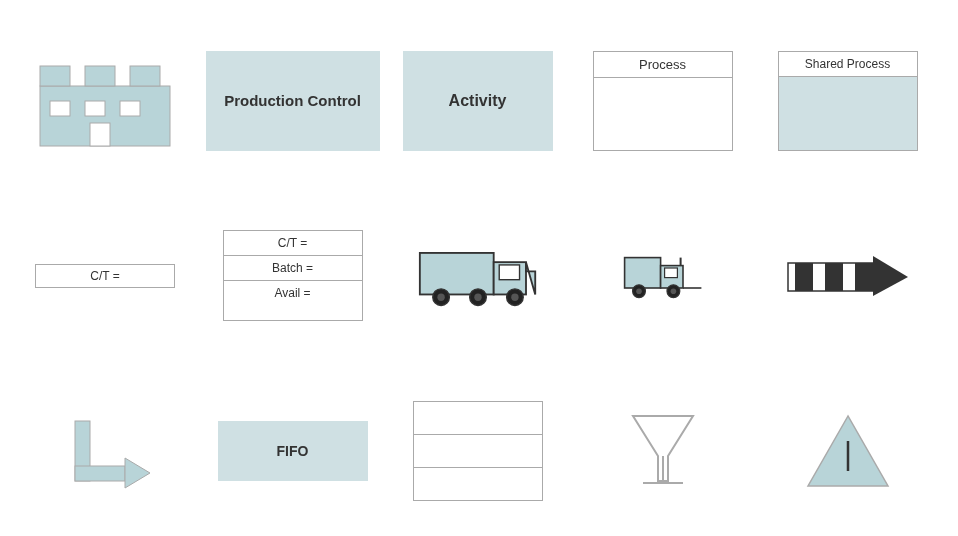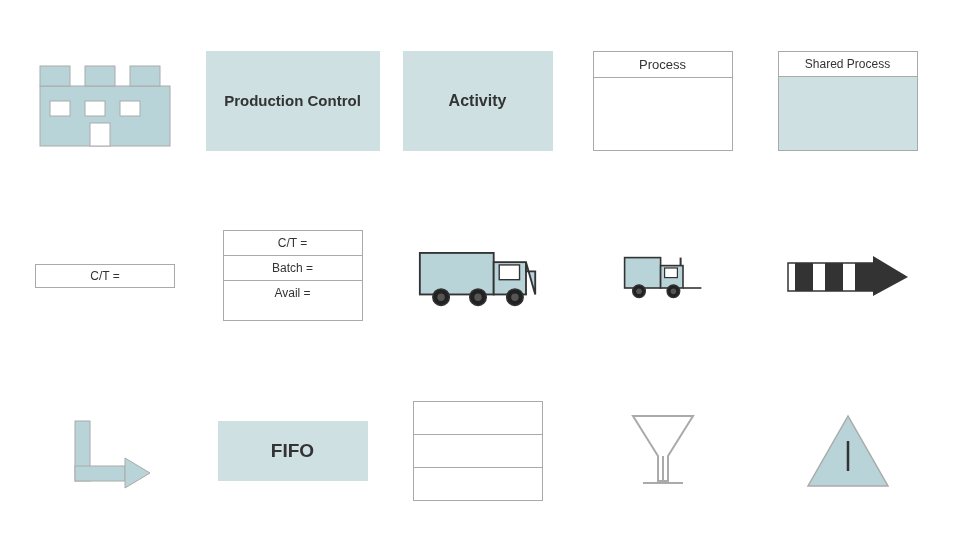--- a/index.html
+++ b/index.html
@@ -158,21 +158,21 @@
       height: 100px;
     }
 
     .fifo-box {
       background: #cfe0e3;
       width: 150px;
       height: 60px;
       display: flex;
       align-items: center;
       justify-content: center;
-      font-size: 19px;
+      font-size: 14px;
       font-weight: bold;
       color: #333;
     }
 
     .inventory-box {
       width: 130px;
       height: 100px;
       border: 1.5px solid #aaa;
       display: flex;
       flex-direction: column;

